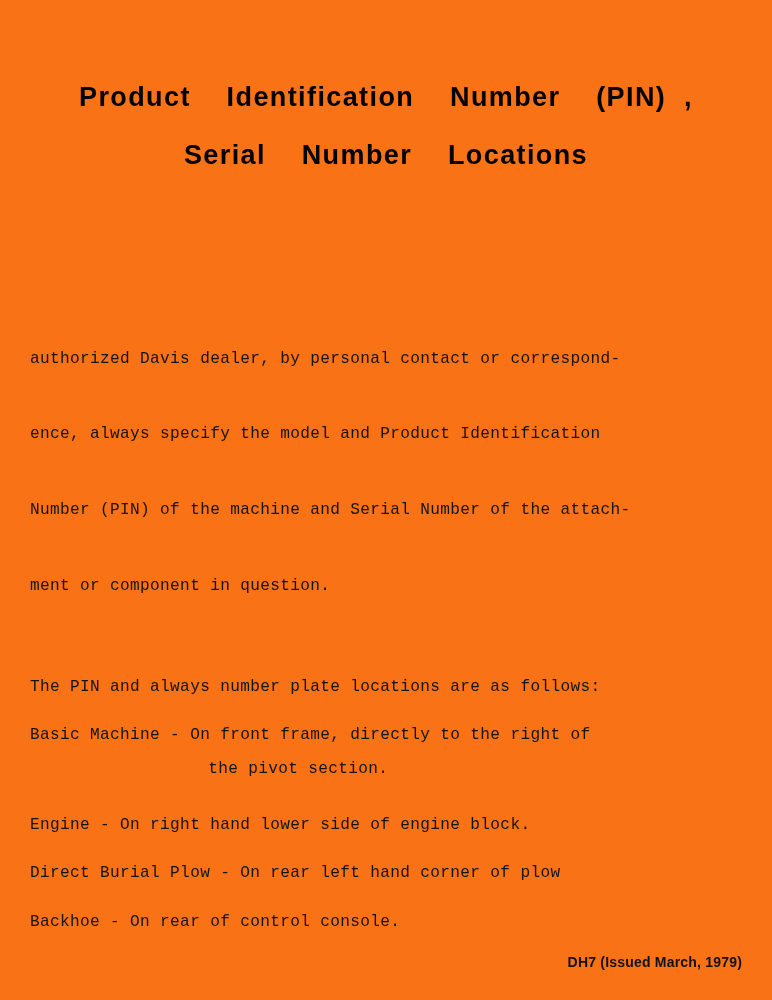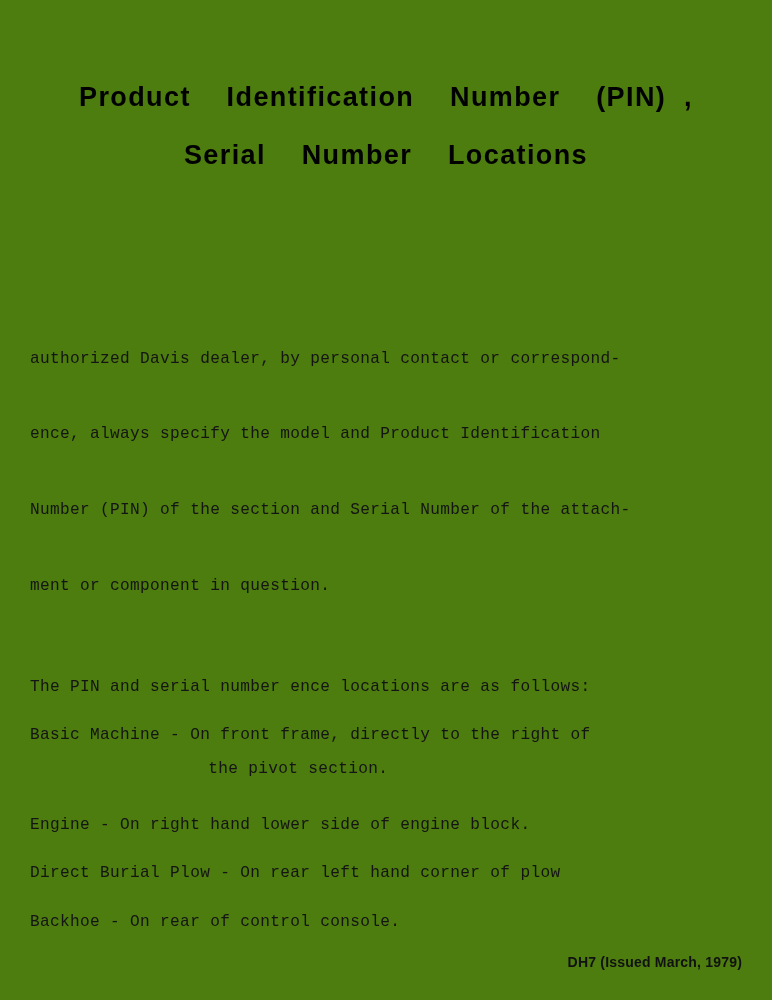--- a/index.html
+++ b/index.html
@@ -13,21 +13,21 @@
     height: 1000px;
     position: relative;
     overflow: hidden;
     font-family: "Liberation Mono", "DejaVu Sans Mono", monospace;
     color: #1a1a1a;
   }
 
   .page {
     position: absolute;
     inset: 0;
-    background: #4d7c0f;
+    background: #f97316;
   }
 
   
   .heading {
     position: absolute;
     left: 0;
     top: 68px;
     width: 772px;
     text-align: center;
   }
@@ -101,27 +101,27 @@
   <div class="heading">
     <div class="heading-line">Product  Identification  Number  (PIN) ,</div>
     <div class="heading-line">Serial  Number  Locations</div>
   </div>
 
   <div class="body-text">
 
     <div class="para">
       <span class="intro-line">authorized Davis dealer, by personal contact or correspond-</span>
       <span class="intro-line">ence, always specify the model and Product Identification</span>
-      <span class="intro-line">Number (PIN) of the section and Serial Number of the attach-</span>
+      <span class="intro-line">Number (PIN) of the machine and Serial Number of the attach-</span>
       <span class="intro-line">ment or component in question.</span>
     </div>
 
     <div class="block-gap-1"></div>
 
-    <p class="para">The PIN and serial number ence locations are as follows:</p>
+    <p class="para">The PIN and always number plate locations are as follows:</p>
 
     <div class="block-gap-2"></div>
 
     <div>
 
       <div>
         <p class="entry">Basic Machine - On front frame, directly to the right of</p>
         <p class="entry-cont">                 the pivot section.</p>
       </div>
       <div class="spacer"></div>

